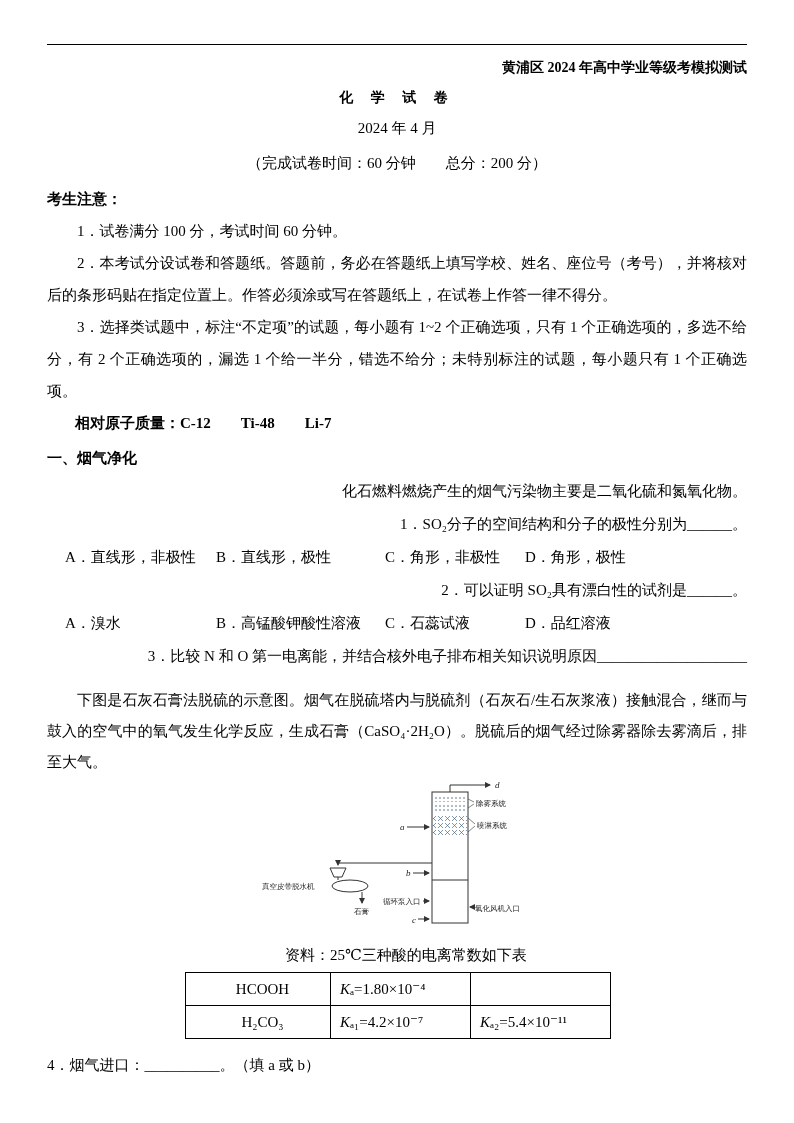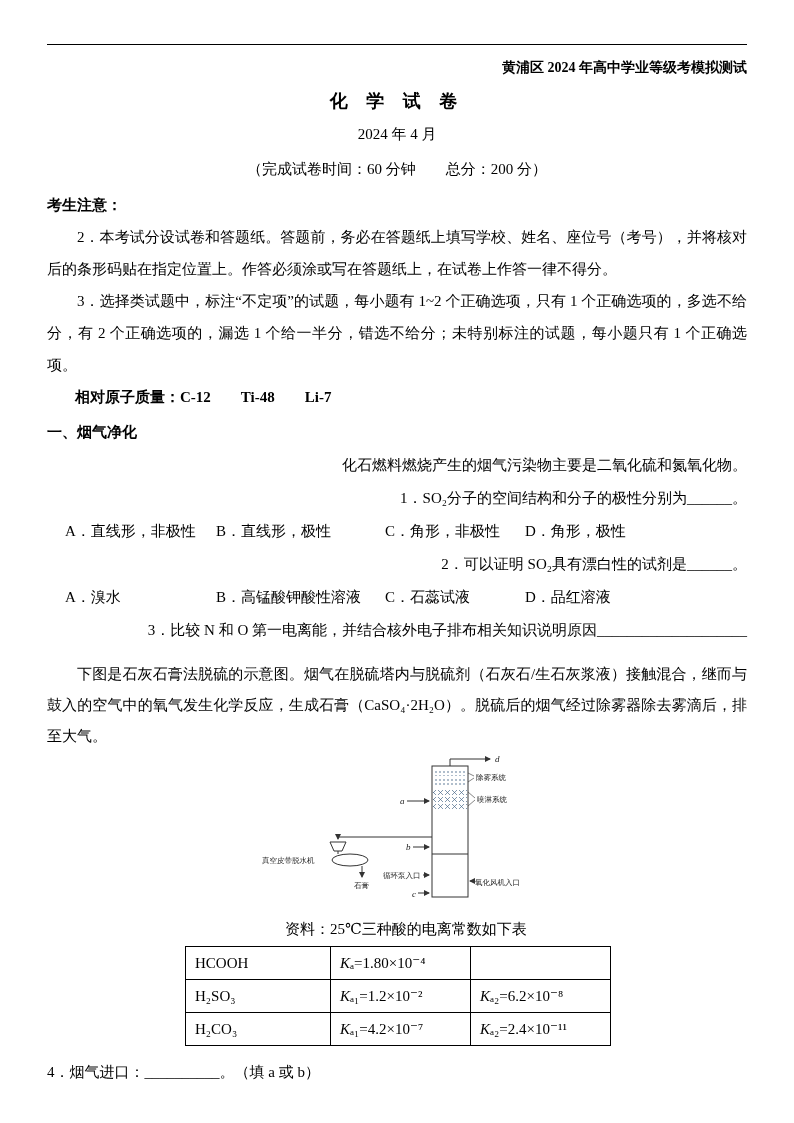--- a/index.html
+++ b/index.html
@@ -7,58 +7,59 @@
     width: 794px; height: 1123px;
     background: #ffffff; color: #000;
     font-family: "Liberation Serif", "DejaVu Serif", serif;
     font-size: 15px;
     padding: 0 47px;
     position: relative;
     overflow: hidden;
   }
   .top-rule { border-top: 1.5px solid #000; margin-top: 44px; }
   .title    { font-size: 14px; font-weight: bold; text-align: right; margin-top: 14px; }
-  .subtitle { font-size: 18px; font-weight: bold; text-align: center; letter-spacing: 7px; margin-top: 12px; }
+  .subtitle { font-size: 14px; font-weight: bold; text-align: center; letter-spacing: 7px; margin-top: 12px; }
   .date     { text-align: center; margin-top: 12px; }
   .duration { text-align: center; margin-top: 16px; }
   .notice   { line-height: 32px; margin-top: 10px; }
   .notice-heading { font-weight: bold; }
   .notice .item   { text-indent: 2em; text-align: justify; }
   .atomic   { font-weight: bold; line-height: 33px; margin-left: 28px; }
   .sec-heading { font-weight: bold; text-align: left; line-height: 33px; margin-top: 2px; }
   .line     { line-height: 33px; text-align: right; }
   .indent   { text-indent: 2em; }
   .options  { display: flex; padding-left: 18px; line-height: 33px; }
   .opt-a { width: 151px; } .opt-b { width: 169px; } .opt-c { width: 140px; }
   .passage  { line-height: 31px; text-indent: 2em; text-align: justify; margin-top: 12px; }
   .diagram  { position: relative; height: 158px; margin-top: 2px; }
   .diagram svg { position: absolute; left: 215px; top: 0; }
   .diagram svg text { font-size: 7.5px; fill: #222; font-family: "Liberation Sans", "DejaVu Sans", sans-serif; }
   .diagram svg text.port-letter { font-size: 9px; font-style: italic; font-family: "Liberation Serif", "DejaVu Serif", serif; }
   .tbl-caption { margin-left: 238px; line-height: 26px; margin-top: 4px; }
   table.konst { border-collapse: collapse; margin-left: 138px; margin-top: 4px; }
   table.konst td { border: 1px solid #000; height: 33px; padding-left: 9px; font-size: 15px; vertical-align: middle; }
-  table.konst td:nth-child(1) { width: 145px; }
+  table.konst td:nth-child(1) { width: 145px; text-align: center; }
   table.konst td:nth-child(2) { width: 140px; }
   table.konst td:nth-child(3) { width: 140px; }
   table.konst i { font-style: italic; }
   .q4 { line-height: 33px; margin-top: 10px; }
 </style>
 </head>
 <body>
 
 <div class="top-rule"></div>
 
 <div class="title">黄浦区 2024 年高中学业等级考模拟测试</div>
 <div class="subtitle">化 学 试 卷</div>
 <div class="date">2024 年 4 月</div>
 <div class="duration">（完成试卷时间：60 分钟　　总分：200 分）</div>
 
 <div class="notice">
   <p class="notice-heading">考生注意：</p>
+  <p class="item">1．试卷满分 100 分，考试时间 60 分钟。</p>
   <p class="item">2．本考试分设试卷和答题纸。答题前，务必在答题纸上填写学校、姓名、座位号（考号），并将核对后的条形码贴在指定位置上。作答必须涂或写在答题纸上，在试卷上作答一律不得分。</p>
   <p class="item">3．选择类试题中，标注“不定项”的试题，每小题有 1~2 个正确选项，只有 1 个正确选项的，多选不给分，有 2 个正确选项的，漏选 1 个给一半分，错选不给分；未特别标注的试题，每小题只有 1 个正确选项。</p>
 </div>
 
 <div class="atomic">相对原子质量：C-12　　Ti-48　　Li-7</div>
 
 <div class="sec-heading">一、烟气净化</div>
 <p class="line indent">化石燃料燃烧产生的烟气污染物主要是二氧化硫和氮氧化物。</p>
 
 <p class="line">1．SO₂分子的空间结构和分子的极性分别为______。</p>
@@ -141,25 +142,20 @@
 <div class="tbl-caption">资料：25℃三种酸的电离常数如下表</div>
 
 <table class="konst">
   <tbody>
     <tr>
       <td>HCOOH</td>
       <td><i>K</i><span>ₐ=1.80×10⁻⁴</span></td>
       <td><i></i><span></span></td>
     </tr>
     <tr>
-      <td>H₂SO₃</td>
-      <td><i>K</i><span>ₐ₁=1.2×10⁻²</span></td>
-      <td><i>K</i><span>ₐ₂=6.2×10⁻⁸</span></td>
-    </tr>
-    <tr>
       <td>H₂CO₃</td>
       <td><i>K</i><span>ₐ₁=4.2×10⁻⁷</span></td>
-      <td><i>K</i><span>ₐ₂=2.4×10⁻¹¹</span></td>
+      <td><i>K</i><span>ₐ₂=5.4×10⁻¹¹</span></td>
     </tr>
   </tbody>
 </table>
 
 <p class="q4">4．烟气进口：__________。（填 a 或 b）</p>
 
 </body></html>

